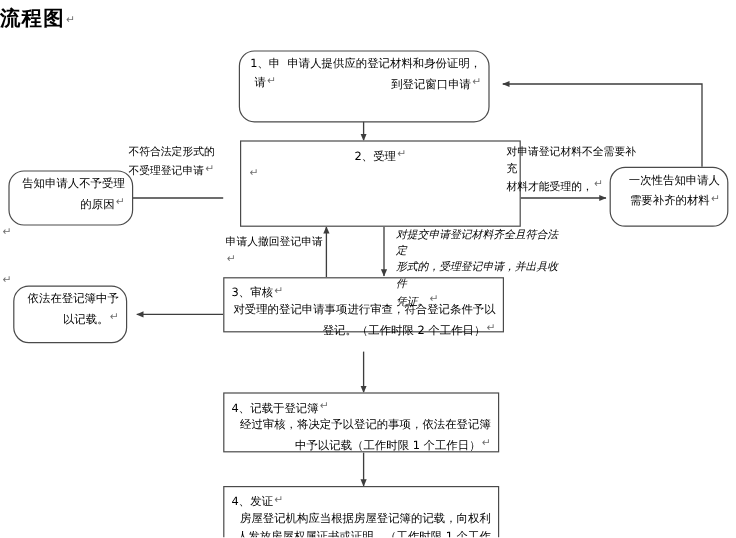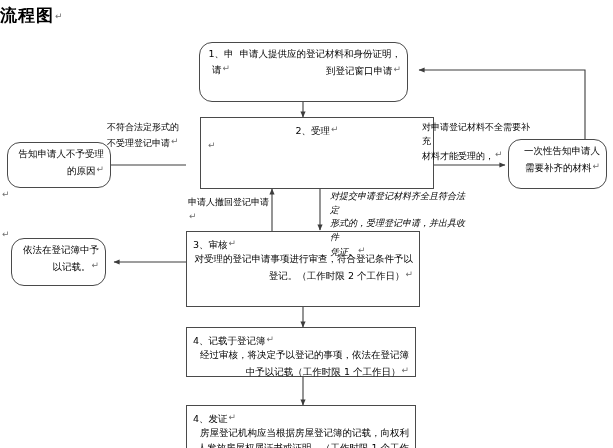--- a/index.html
+++ b/index.html
@@ -132,21 +132,21 @@
   </div>
 
   <div class="node round vcenter" style="left:7px; top:142px; width:104px; height:46px;">
     <span class="body"><span>告知申请人不予受理的原因</span><span class="pilcrow">↵</span></span>
   </div>
 
   <div class="node round vcenter" style="left:508px; top:139px; width:99px; height:50px;">
     <span class="body"><span>一次性告知申请人需要补齐的材料</span><span class="pilcrow">↵</span></span>
   </div>
 
-  <div class="node" style="left:186px; top:231px; width:234px; height:76px;">
+  <div class="node" style="left:186px; top:231px; width:234px; height:46px;">
     <span class="ttl"><span>3、审核</span><span class="pilcrow">↵</span></span>
     <span class="body"><span>对受理的登记申请事项进行审查，符合登记条件予以登记。（工作时限 2 个工作日）</span><span class="pilcrow">↵</span></span>
   </div>
 
   <div class="node round vcenter" style="left:11px; top:238px; width:95px; height:48px;">
     <span class="body"><span>依法在登记簿中予以记载。</span><span class="pilcrow">↵</span></span>
   </div>
 
   <div class="node" style="left:186px; top:327px; width:230px; height:50px;">
     <span class="ttl"><span>4、记载于登记簿</span><span class="pilcrow">↵</span></span>

